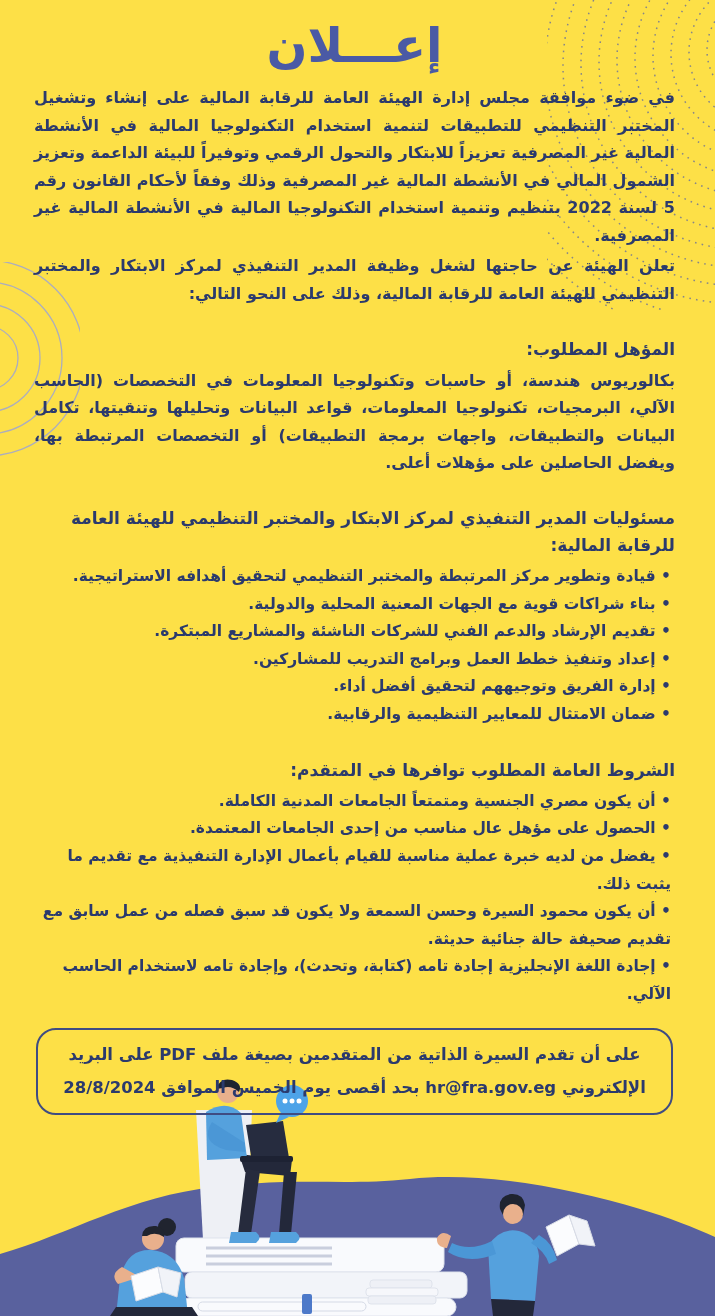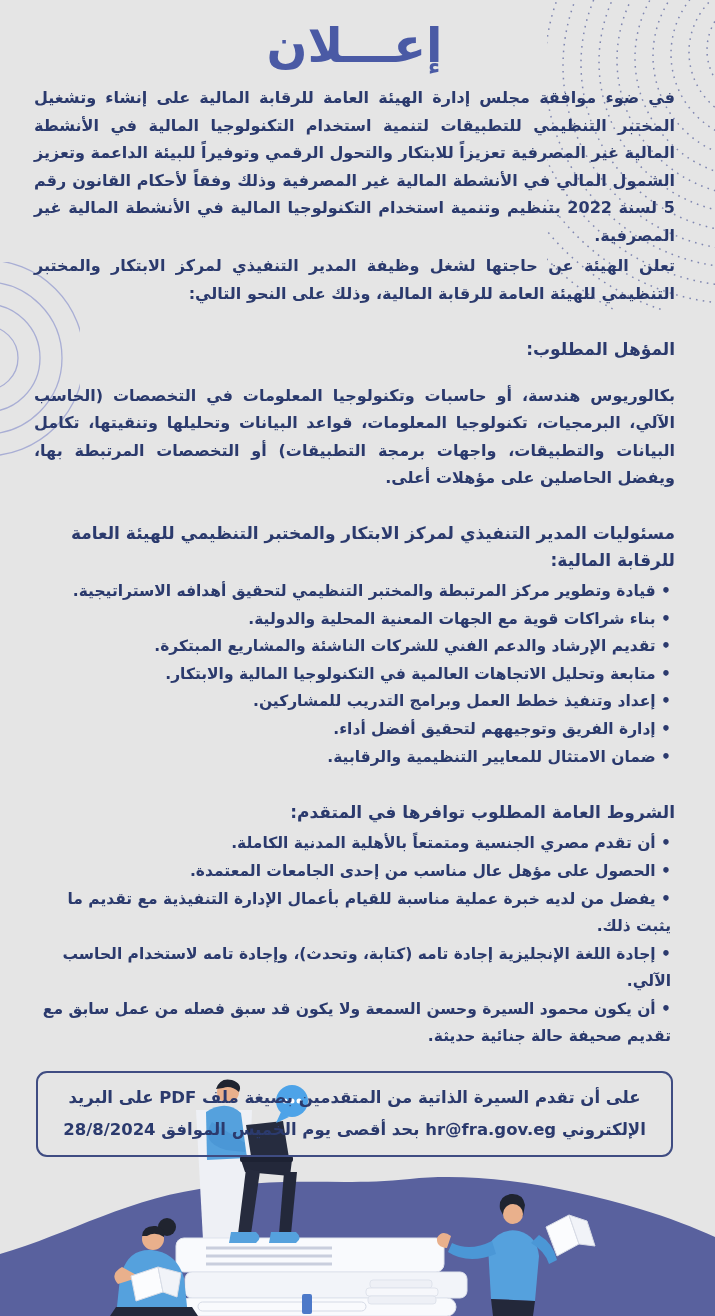--- a/index.html
+++ b/index.html
@@ -1,20 +1,20 @@
 <!DOCTYPE html>
 <html lang="ar" dir="rtl"><head>
 <meta charset="utf-8">
 <style>
   * { margin:0; padding:0; box-sizing:border-box; }
   html,body { width:715px; }
   body { font-family:"DejaVu Sans", sans-serif; }
   .page {
     position:relative; width:715px; height:1316px;
-    background:#e5e5e5; overflow:hidden; direction:rtl;
+    background:#fde047; overflow:hidden; direction:rtl;
   }
   .deco-dots { position:absolute; top:0; right:0; z-index:0; }
   .deco-arcs { position:absolute; top:262px; left:0; z-index:0; }
   .content { position:relative; z-index:1; padding:14px 40px 0 34px; }
   .title {
     text-align:center; color:#4a5aa5; font-weight:bold;
     font-size:48px; line-height:1.3; margin-bottom:8px;
   }
   .para {
     color:#2b3a6d; font-weight:bold; font-size:16px; line-height:1.72;
@@ -25,21 +25,21 @@
     margin-top:28px; text-align:right;
   }
   ul.bullets { list-style:none; margin-top:4px; }
   ul.bullets li {
     color:#2b3a6d; font-weight:bold; font-size:15.5px; line-height:1.78;
     text-align:right; padding-right:4px;
   }
   ul.bullets li::before { content:"• "; color:#2b3a6d; }
   .contact-box {
     margin:20px 2px 0 2px;
-    border:2.5px solid #3f4c82; border-radius:11px;
+    border:2.5px solid #3f4c82; border-radius:20px;
     padding:9px 16px; text-align:center;
     color:#2b3a6d; font-weight:bold; font-size:16.5px; line-height:1.95;
   }
   .contact-box .ltr { direction:ltr; unicode-bidi:embed; display:inline-block; }
   .illustration { position:absolute; bottom:0; left:0; z-index:0; }
 </style>
 </head>
 <body>
 
 <div class="page">
@@ -75,40 +75,39 @@
   </svg>
 
   <div class="content">
     <h1 class="title">إعـــلان</h1>
 
     <p class="para">في ضوء موافقة مجلس إدارة الهيئة العامة للرقابة المالية على إنشاء وتشغيل المختبر التنظيمي للتطبيقات لتنمية استخدام التكنولوجيا المالية في الأنشطة المالية غير المصرفية تعزيزاً للابتكار والتحول الرقمي وتوفيراً للبيئة الداعمة وتعزيز الشمول المالي في الأنشطة المالية غير المصرفية وذلك وفقاً لأحكام القانون رقم 5 لسنة 2022 بتنظيم وتنمية استخدام التكنولوجيا المالية في الأنشطة المالية غير المصرفية.</p>
 
     <p class="para">تعلن الهيئة عن حاجتها لشغل وظيفة المدير التنفيذي لمركز الابتكار والمختبر التنظيمي للهيئة العامة للرقابة المالية، وذلك على النحو التالي:</p>
 
     <h2 class="heading">المؤهل المطلوب:</h2>
-    <p class="para" style="margin-top:19px">بكالوريوس هندسة، أو حاسبات وتكنولوجيا المعلومات في التخصصات (الحاسب الآلي، البرمجيات، تكنولوجيا المعلومات، قواعد البيانات وتحليلها وتنقيتها، تكامل البيانات والتطبيقات، واجهات برمجة التطبيقات) أو التخصصات المرتبطة بها، ويفضل الحاصلين على مؤهلات أعلى.</p>
+    <p class="para" style="margin-top:4px">بكالوريوس هندسة، أو حاسبات وتكنولوجيا المعلومات في التخصصات (الحاسب الآلي، البرمجيات، تكنولوجيا المعلومات، قواعد البيانات وتحليلها وتنقيتها، تكامل البيانات والتطبيقات، واجهات برمجة التطبيقات) أو التخصصات المرتبطة بها، ويفضل الحاصلين على مؤهلات أعلى.</p>
 
     <h2 class="heading">مسئوليات المدير التنفيذي لمركز الابتكار والمختبر التنظيمي للهيئة العامة للرقابة المالية:</h2>
     <ul class="bullets">
       <li>قيادة وتطوير مركز المرتبطة والمختبر التنظيمي لتحقيق أهدافه الاستراتيجية.</li>
       <li>بناء شراكات قوية مع الجهات المعنية المحلية والدولية.</li>
       <li>تقديم الإرشاد والدعم الفني للشركات الناشئة والمشاريع المبتكرة.</li>
-      <li>متابعة وتحليل الاتجاهات العالمية في التكنولوجيا المالية والابتكار.</li>
       <li>إعداد وتنفيذ خطط العمل وبرامج التدريب للمشاركين.</li>
       <li>إدارة الفريق وتوجيههم لتحقيق أفضل أداء.</li>
       <li>ضمان الامتثال للمعايير التنظيمية والرقابية.</li>
     </ul>
 
     <h2 class="heading">الشروط العامة المطلوب توافرها في المتقدم:</h2>
     <ul class="bullets">
-      <li>أن تقدم مصري الجنسية ومتمتعاً بالأهلية المدنية الكاملة.</li>
+      <li>أن يكون مصري الجنسية ومتمتعاً الجامعات المدنية الكاملة.</li>
       <li>الحصول على مؤهل عال مناسب من إحدى الجامعات المعتمدة.</li>
       <li>يفضل من لديه خبرة عملية مناسبة للقيام بأعمال الإدارة التنفيذية مع تقديم ما يثبت ذلك.</li>
+      <li>أن يكون محمود السيرة وحسن السمعة ولا يكون قد سبق فصله من عمل سابق مع تقديم صحيفة حالة جنائية حديثة.</li>
       <li>إجادة اللغة الإنجليزية إجادة تامه (كتابة، وتحدث)، وإجادة تامه لاستخدام الحاسب الآلي.</li>
-      <li>أن يكون محمود السيرة وحسن السمعة ولا يكون قد سبق فصله من عمل سابق مع تقديم صحيفة حالة جنائية حديثة.</li>
     </ul>
 
     <div class="contact-box">
       <span>على أن تقدم السيرة الذاتية من المتقدمين بصيغة ملف PDF على البريد</span>
       <br>
       <span>الإلكتروني</span>
       <span class="ltr">hr@fra.gov.eg</span>
       <span>بحد أقصى يوم الخميس الموافق</span>
       <span class="ltr">28/8/2024</span>
     </div>

